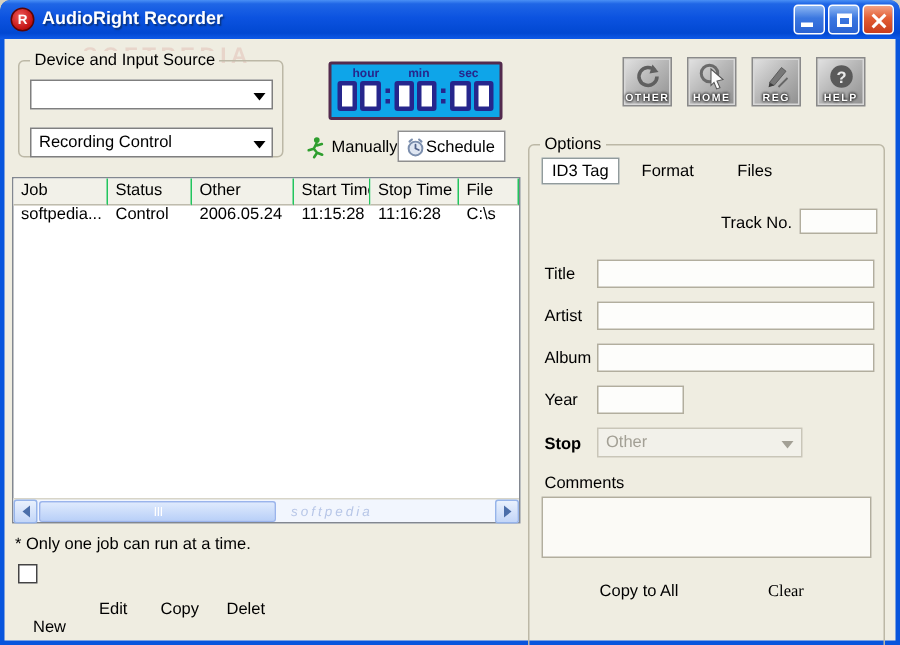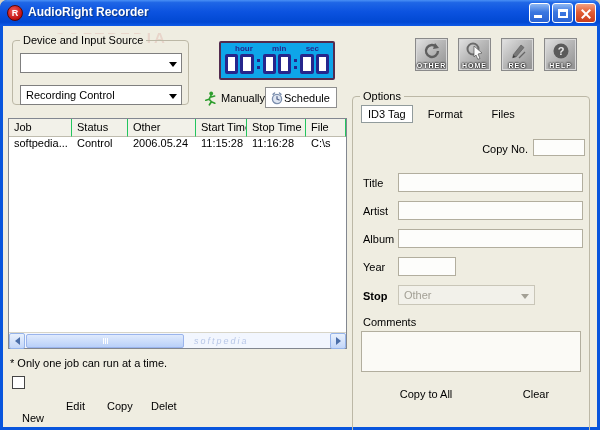--- a/index.html
+++ b/index.html
@@ -257,21 +257,21 @@
 
   <div class="groupbox" style="left:352px;top:96px;width:238px;height:406px;">
     <span class="grouplabel">Options</span>
 
     <div class="tabs">
       <div class="tab-active">ID3 Tag</div>
       <div class="tab-plain">Format</div>
       <div class="tab-plain last">Files</div>
     </div>
 
-    <span class="fld-label" style="left:80px;top:46px;width:95px;text-align:right;display:inline-block;">Copy No.</span>
+    <span class="fld-label" style="left:80px;top:46px;width:95px;text-align:right;display:inline-block;">Track No.</span>
     <input class="fld-input" style="left: 180px; top: 42px; width: 52px; height: 17px;" value="">
 
     <span class="fld-label" style="top:80px;">Title</span>
     <input class="fld-input" style="left: 45px; top: 76px; width: 185px;" value="">
 
     <span class="fld-label" style="top:108px;">Artist</span>
     <input class="fld-input" style="left: 45px; top: 104px; width: 185px;" value="">
 
     <span class="fld-label" style="top:136px;">Album</span>
     <input class="fld-input" style="left: 45px; top: 132px; width: 185px;" value="">
@@ -282,16 +282,16 @@
     <span class="fld-label" style="top:193px;font-weight:bold;">Stop</span>
     <div class="sel-disabled" style="left:45px;top:188px;width:137px;">
       <span>Other</span>
       <span class="sel-arrow"></span>
     </div>
 
     <span class="fld-label" style="top:219px;">Comments</span>
     <textarea class="comments-box" style="left: 8px; top: 234px; width: 220px; height: 41px;"></textarea>
 
     <button class="opt-btn" style="left:18px;top:291px;width:110px;">Copy to All</button>
-    <button class="opt-btn" style="left:148px;top:291px;width:70px;">Clear</button>
+    <button class="opt-btn" style="left:136px;top:291px;width:70px;font-family:Liberation Serif, serif;">Clear</button>
   </div>
 
 </div>
 
 </body></html>

